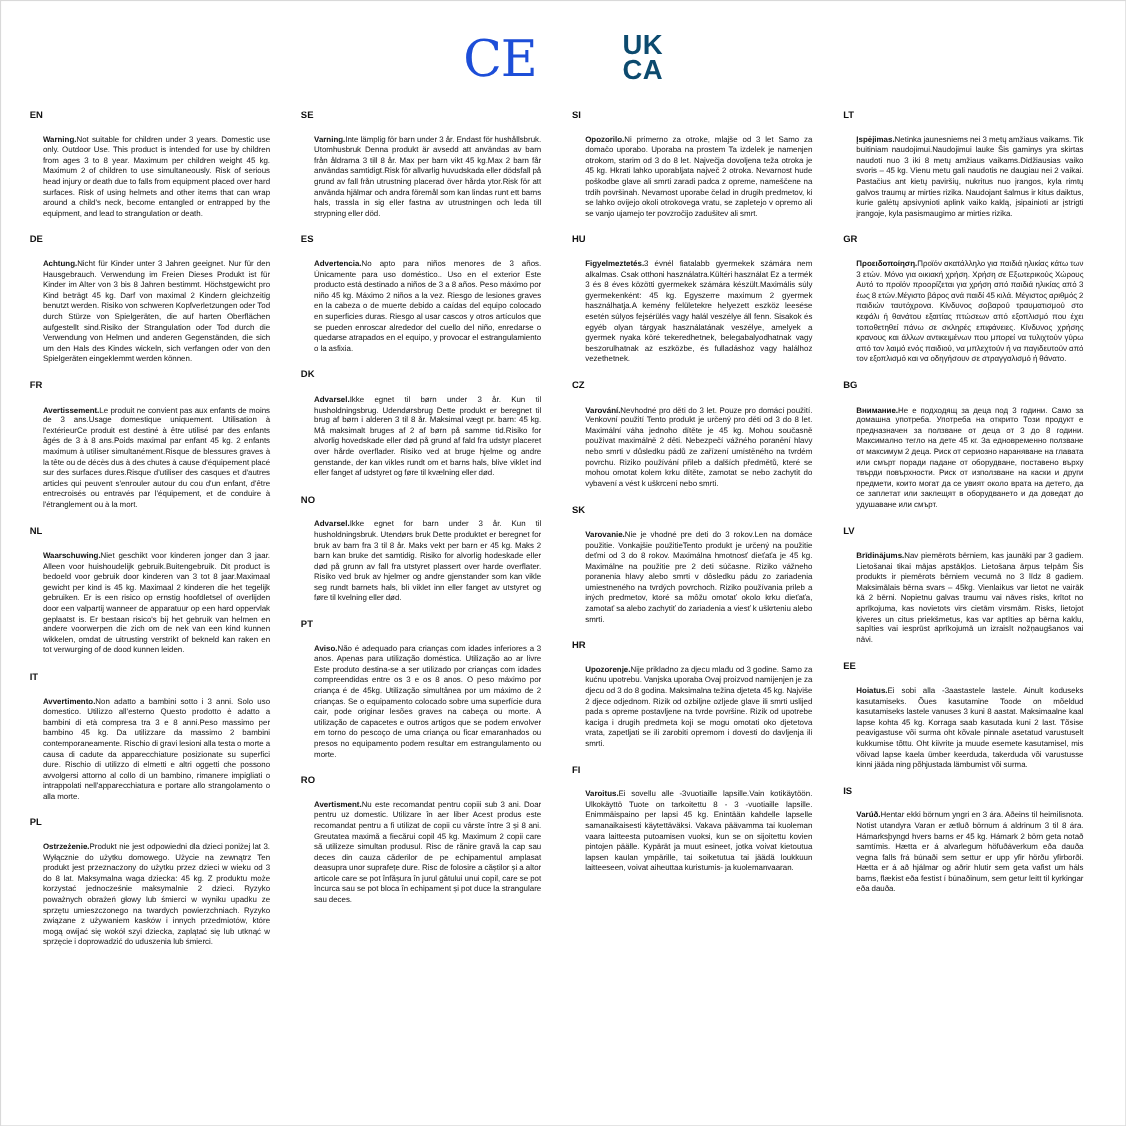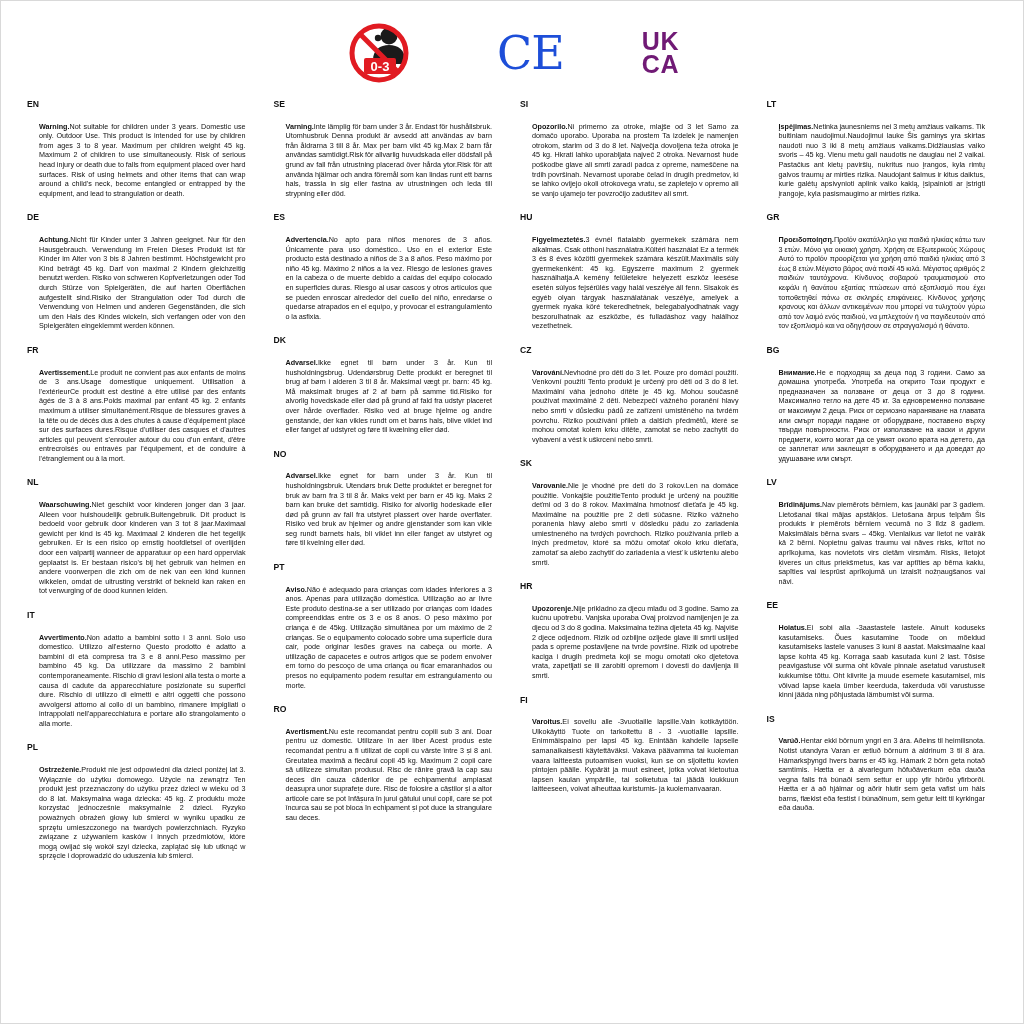--- a/index.html
+++ b/index.html
@@ -52,21 +52,21 @@
     color: #1d4ed8;
     font-weight: 400;
   }
   .ukca-mark {
     font-family: "Liberation Sans", sans-serif;
     font-weight: 700;
     font-size: 25px;
     line-height: 0.92;
     letter-spacing: 0.5px;
     text-align: right;
-    color: #701a75;
+    color: #0c4a6e;
   }
 
   
   .grid {
     display: grid;
     grid-template-columns: repeat(4, 1fr);
     column-gap: 16px;
     padding: 0 26px 10px 26px;
     box-sizing: border-box;
   }
@@ -97,36 +97,20 @@
     font-weight: 700;
   }
 </style>
 </head>
 <body>
 
 <div class="page">
 
   <div class="symbols">
 
-    <div class="sym age-warning">
-      <svg width="74" height="66" viewBox="0 0 74 66" xmlns="http://www.w3.org/2000/svg">
-
-        <g fill="#1a1a1a">
-          <circle cx="44" cy="16" r="8.5"></circle>
-          <path d="M28 40 C28 30 35 25 44 25 C53 25 60 30 60 40 L60 44 L28 44 Z"></path>
-          <circle cx="33" cy="18" r="3.2"></circle>
-        </g>
-
-        <circle cx="34" cy="33" r="27" fill="none" stroke="#e11b22" stroke-width="5"></circle>
-        <line x1="15" y1="14" x2="53" y2="52" stroke="#e11b22" stroke-width="5"></line>
-
-        <rect x="19" y="38" width="32" height="16" rx="2" fill="#e11b22"></rect>
-        <text x="35" y="50.5" font-family="Liberation Sans, sans-serif" font-size="13" font-weight="bold" fill="#ffffff" text-anchor="middle">0-3</text>
-      </svg>
-    </div>
 
     <div class="sym">
       <span class="ce-mark">CE</span>
     </div>
 
     <div class="sym">
       <div class="ukca-mark">
         <div>UK</div>
         <div>CA</div>
       </div>

